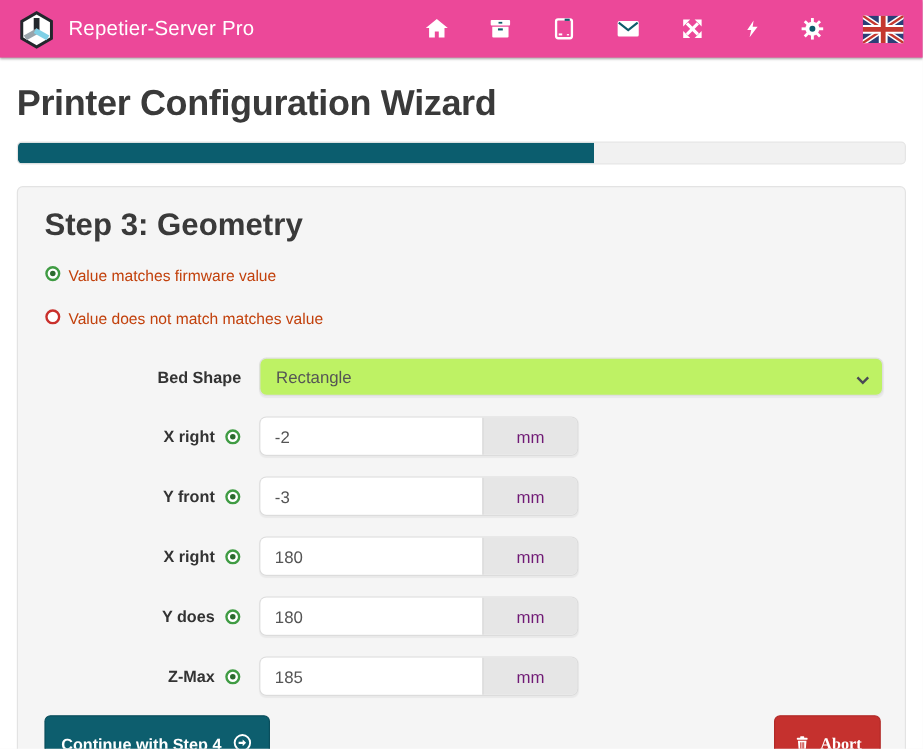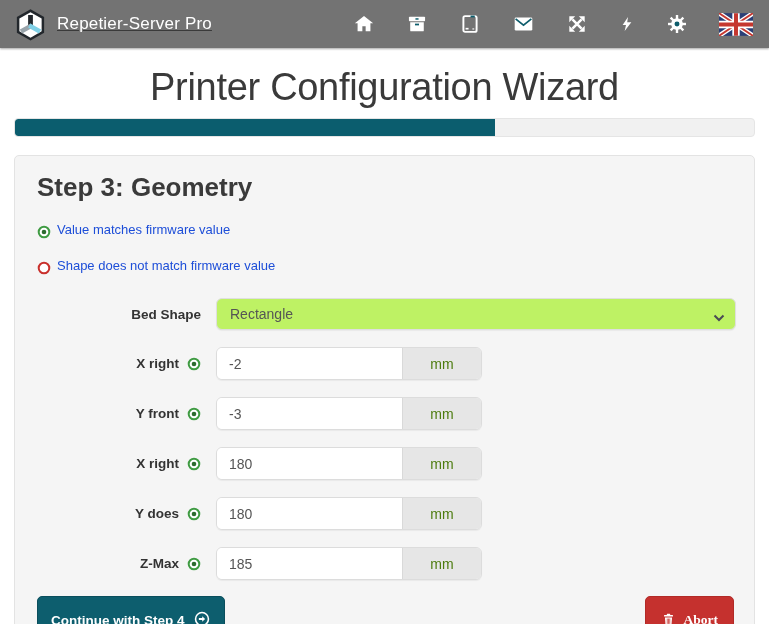--- a/index.html
+++ b/index.html
@@ -6,42 +6,40 @@
   html,body { width: 769px; height: 624px; }
   body {
     font-family: "Liberation Sans", sans-serif;
     background: #ffffff;
     color: #3a3a3a;
     overflow: hidden;
   }
   
   .navbar {
     height: 48px;
-    background: #737373;
+    background: #ec4899;
     display: flex;
     align-items: center;
     padding: 0 16px 0 14px;
     box-shadow: 0 1px 2px rgba(0,0,0,.35);
-    text-decoration: underline;
   }
   .brand { display: flex; align-items: center; gap: 10px; cursor: pointer; }
   .brand-name { color: #ffffff; font-size: 17px; font-weight: 500; letter-spacing: .2px; }
   .nav-spacer { flex: 1; }
   .nav-icons { display: flex; align-items: center; gap: 31px; }
   .nav-icon { display: flex; align-items: center; justify-content: center; cursor: pointer; }
   
   .main { padding: 0 14px; }
   .page-title {
-    font-size: 38px;
-    font-weight: normal;
+    font-size: 30px;
+    font-weight: bold;
     color: #3a3a3a;
     letter-spacing: -0.3px;
     margin: 21px 0 13px 0;
     line-height: 36px;
-    text-align: center;
   }
   .progress-track {
     height: 19px;
     background: #f1f1f1;
     border: 1px solid #e5e5e5;
     border-radius: 4px;
     overflow: hidden;
   }
   .progress-fill {
     height: 100%;
@@ -59,24 +57,24 @@
   }
   .step-title {
     font-size: 26px;
     font-weight: bold;
     color: #3a3a3a;
     line-height: 31px;
     margin-bottom: 7px;
   }
   .legend-row {
     display: flex;
-    align-items: flex-end;
+    align-items: flex-start;
     gap: 6px;
     font-size: 13px;
-    color: #1d4ed8;
+    color: #c2410c;
     line-height: 18px;
     margin-top: 18px;
   }
   
   .form-row {
     display: flex;
     align-items: center;
     margin-top: 17px;
   }
   .form-row.first { margin-top: 23px; }
@@ -127,21 +125,21 @@
     color: #555555;
   }
   .unit-addon {
     width: 81px;
     background: #e6e6e6;
     border-left: 1px solid #d9d9d9;
     display: flex;
     align-items: center;
     justify-content: center;
     font-size: 14px;
-    color: #4d7c0f;
+    color: #701a75;
   }
   
   .card-footer {
     display: flex;
     justify-content: space-between;
     align-items: center;
     margin-top: 16px;
   }
   .btn {
     display: inline-flex;
@@ -269,21 +267,21 @@
         </svg>
       </span>
       <span>Value matches firmware value</span>
     </div>
     <div class="legend-row">
       <span style="display:flex">
         <svg viewBox="0 0 14 14" width="14" height="14">
           <circle cx="7" cy="7" r="5.3" fill="#ffffff" stroke="#c9302c" stroke-width="2"></circle>
         </svg>
       </span>
-      <span>Shape does not match firmware value</span>
+      <span>Value does not match matches value</span>
     </div>
 
     <div class="form-row first">
       <div class="label-cell">
         <span class="field-label">Bed Shape</span>
       </div>
       <div class="control-cell">
         <div class="select-wrap">
           <select class="bed-select">
             <option selected="">Rectangle</option>

